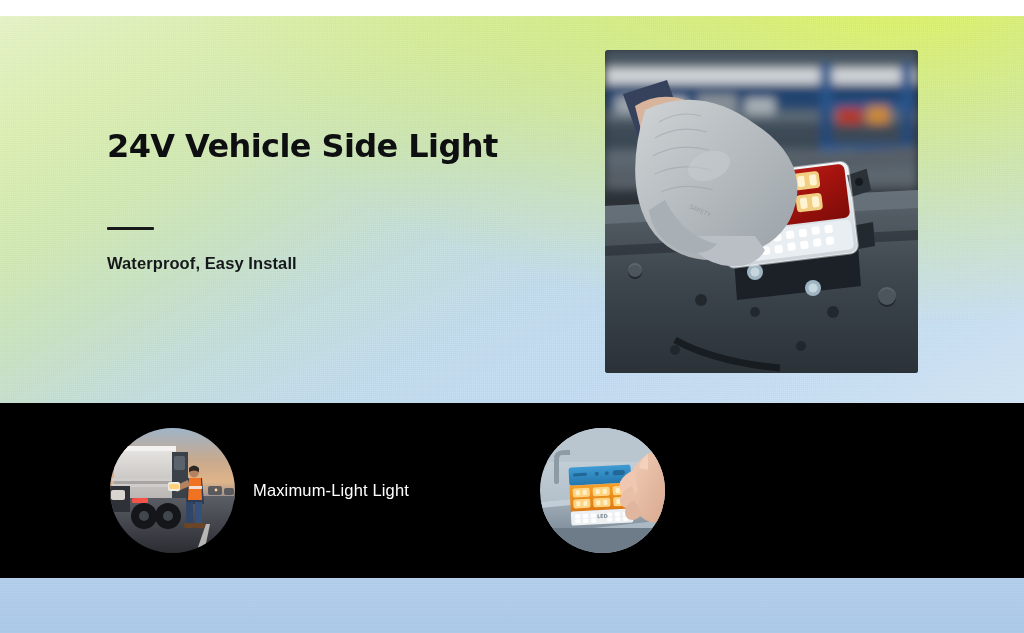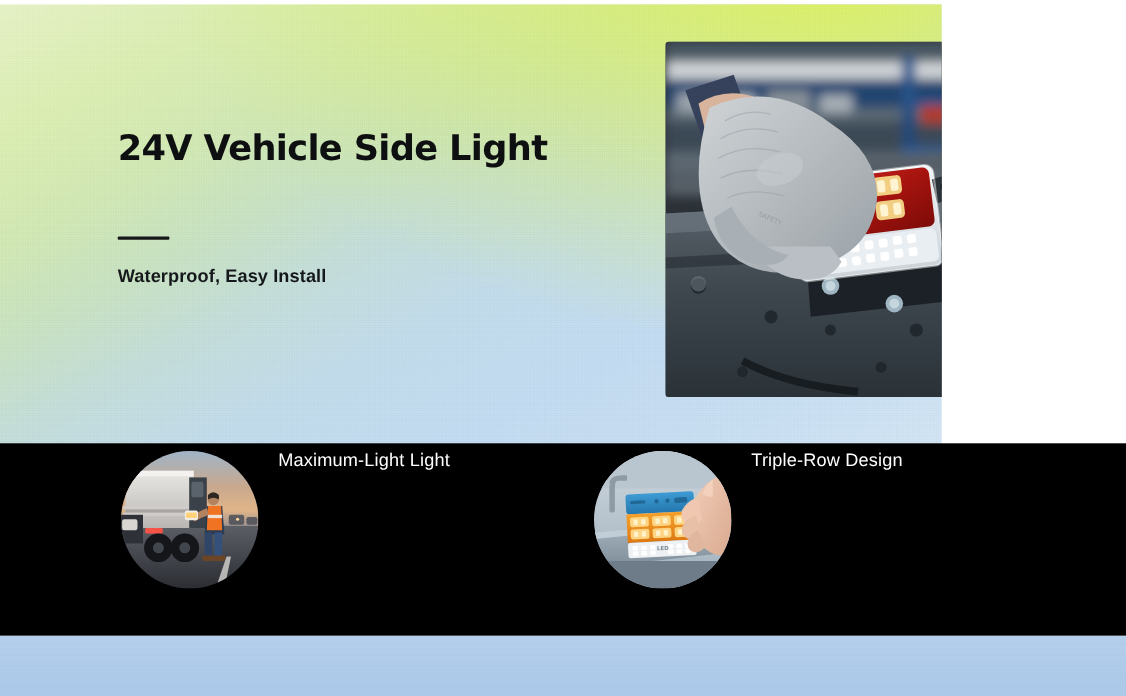--- a/index.html
+++ b/index.html
@@ -15,22 +15,22 @@
   #banner {
     position: relative;
     width: 1024px;
     height: 633px;
     overflow: hidden;
   }
 
   
   .hero-panel {
     position: absolute;
-    left: 0; top: 4px;
-    width: 856px;
+    left: 0; top: 16px;
+    width: 1024px;
     height: 403px;
     overflow: hidden;
     background:
       radial-gradient(120% 150% at 88% -10%, #dff45c 0%, rgba(223,244,92,0) 58%),
       linear-gradient(152deg,
          #e6f3c6 0%,
          #dcefb2 14%,
          #d2e9b4 26%,
          #c9e3c2 36%,
          #c4deda 46%,
@@ -97,23 +97,23 @@
   
   .feature-band {
     position: absolute;
     left: 0; top: 403px;
     width: 1024px;
     height: 175px;
     background: #000000;
   }
   .feature {
     position: absolute;
-    top: 7px;
+    top: 25px;
     display: flex;
-    align-items: flex-start;
+    align-items: center;
   }
   .feature.one  { left: 110px; }
   .feature.two  { left: 540px; }
 
   .feature-thumb {
     width: 125px;
     height: 125px;
     border-radius: 50%;
     overflow: hidden;
     background: #11161c;
@@ -496,21 +496,20 @@
 
           <g>
             <path d="M125 18 Q104 24 94 40 Q86 54 90 70 Q94 88 110 94 L125 96 Z" fill="url(#skinG)"></path>
             <path d="M94 42 Q84 46 80 54 Q78 62 84 66 Q92 70 98 62 Z" fill="#f0c8b1"></path>
             <path d="M92 58 Q82 62 80 70 Q79 78 86 80 Q94 82 98 74 Z" fill="#e8bfa7"></path>
             <path d="M94 72 Q86 76 85 84 Q85 91 92 92 Q99 92 102 85 Z" fill="#e0b69e"></path>
             <path d="M108 26 Q100 32 99 40 L108 42 Z" fill="#f6d7c3" opacity=".7"></path>
           </g>
         </svg>
       </div>
-      <div class="feature-label">Triple-Row Design</div>
     </div>
 
   </div>
 
   <div class="bottom-strip">
     <div class="noise"></div>
   </div>
 
 </div>
 

